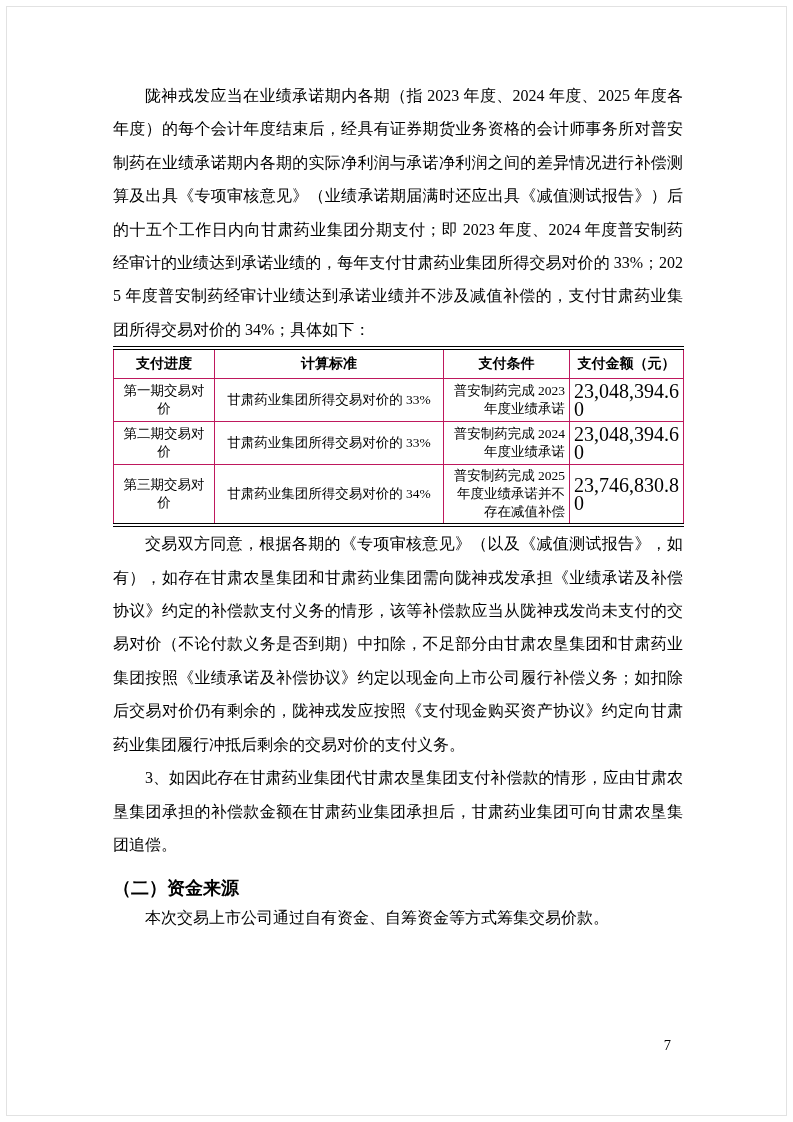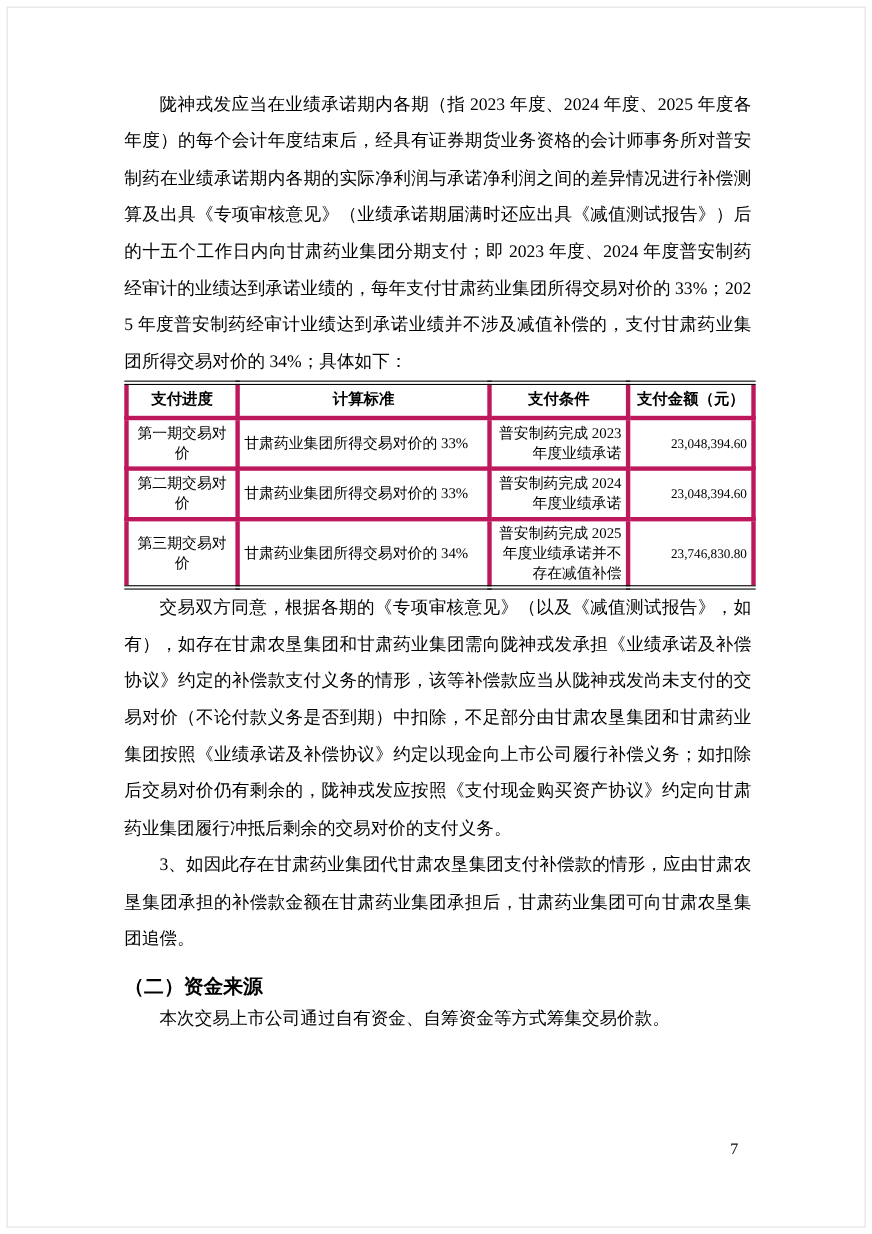--- a/index.html
+++ b/index.html
@@ -45,37 +45,37 @@
     margin: 0;
     font-size: 13.5px;
     line-height: 18px;
     border-top: 4px double #000;
     border-bottom: 4px double #000;
     border-left: 1px solid #000;
     border-right: 1px solid #000;
   }
   table.pay-table th,
   table.pay-table td {
-    border: 4px solid #be185d;
+    border: 1px solid #be185d;
     padding: 2px 4px;
     vertical-align: middle;
     word-break: break-all;
   }
   table.pay-table th {
     font-weight: bold;
     text-align: center;
     height: 24px;
     font-size: 14px;
   }
   tr.row-2l td { height: 38px; }
   tr.row-3l td { height: 50px; }
   td.c-stage    { text-align: center; }
-  td.c-standard { text-align: left; padding-left: 7px; }
+  td.c-standard { text-align: center; padding-left: 7px; }
   td.c-condition{ text-align: right; }
-  td.c-amount   { text-align: right; padding-right: 10px; font-size: 12px; }
+  td.c-amount   { text-align: left; padding-right: 10px; font-size: 20px; }
   
   h3.sub-heading {
     margin: 14px 0 0 0;
     font-family: "Liberation Sans", "DejaVu Sans", sans-serif;
     font-size: 18px;
     line-height: 26px;
     font-weight: bold;
   }
   h2.sec-heading {
     margin: 22px 0 0 0;

